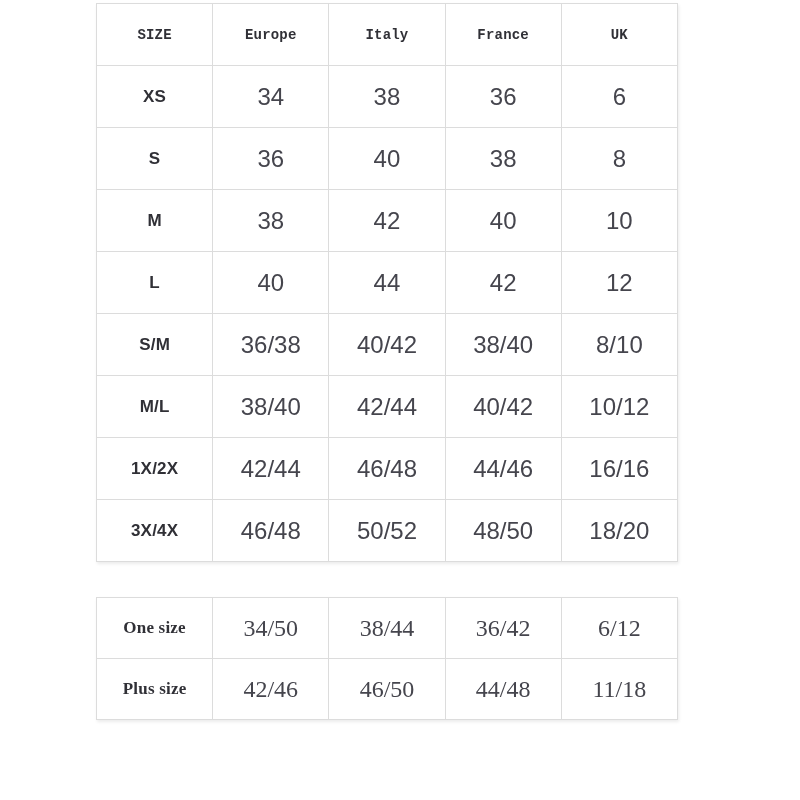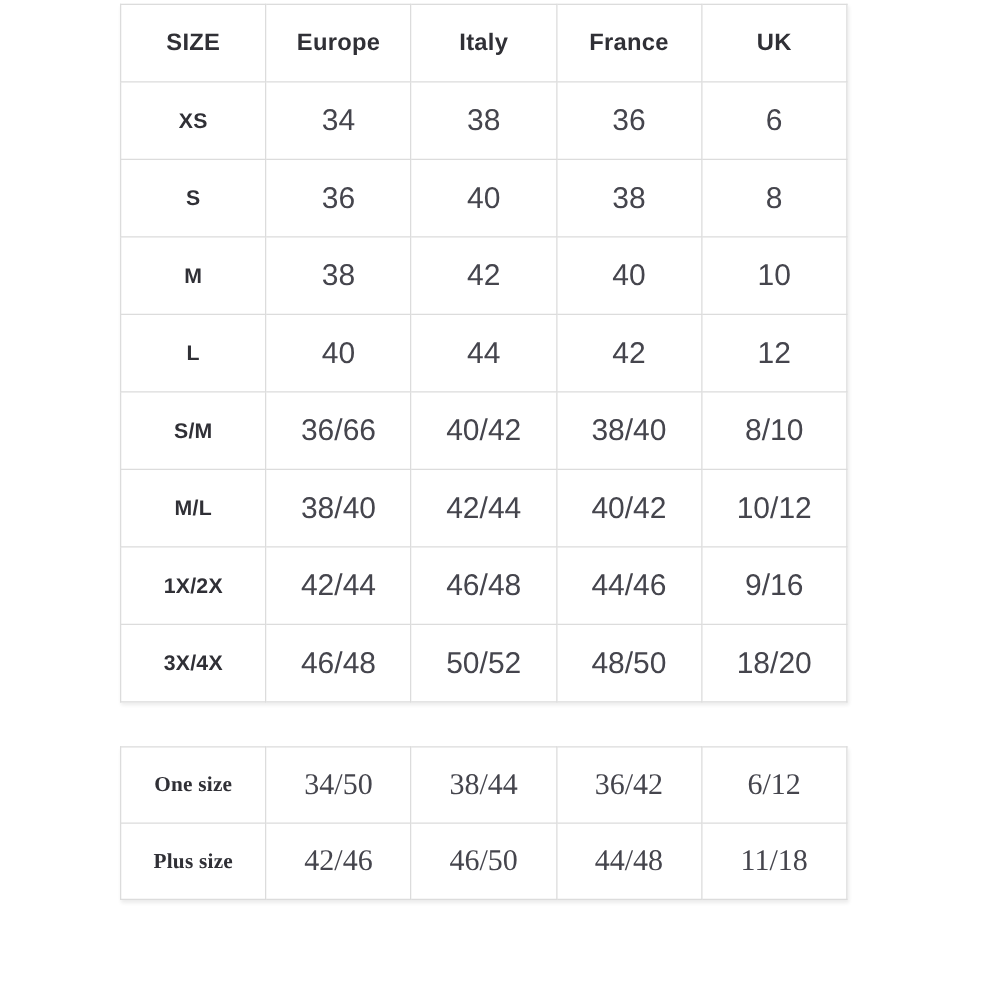--- a/index.html
+++ b/index.html
@@ -30,23 +30,24 @@
   table.size-table th,
   table.size-table td{
     border:1px solid var(--border);
     text-align:center;
     vertical-align:middle;
     height:62px;
     padding:0 4px;
   }
   table.size-table thead th{
     font-weight:bold;
-    font-size:19px;
+    font-size:14px;
     color:var(--text_bold);
     letter-spacing:0.2px;
+    font-family:Liberation Mono, monospace;
   }
   table.size-table th.rowlabel{
     font-weight:bold;
     font-size:17px;
     color:var(--text_bold);
     letter-spacing:0.2px;
   }
   table.size-table td{
     font-weight:normal;
     font-size:24px;
@@ -99,38 +100,38 @@
       </tr>
       <tr>
         <th class="rowlabel">L</th>
         <td>40</td>
         <td>44</td>
         <td>42</td>
         <td>12</td>
       </tr>
       <tr>
         <th class="rowlabel">S/M</th>
-        <td>36/66</td>
+        <td>36/38</td>
         <td>40/42</td>
         <td>38/40</td>
         <td>8/10</td>
       </tr>
       <tr>
         <th class="rowlabel">M/L</th>
         <td>38/40</td>
         <td>42/44</td>
         <td>40/42</td>
         <td>10/12</td>
       </tr>
       <tr>
         <th class="rowlabel">1X/2X</th>
         <td>42/44</td>
         <td>46/48</td>
         <td>44/46</td>
-        <td>9/16</td>
+        <td>16/16</td>
       </tr>
       <tr>
         <th class="rowlabel">3X/4X</th>
         <td>46/48</td>
         <td>50/52</td>
         <td>48/50</td>
         <td>18/20</td>
       </tr>
     </tbody>
   </table>

